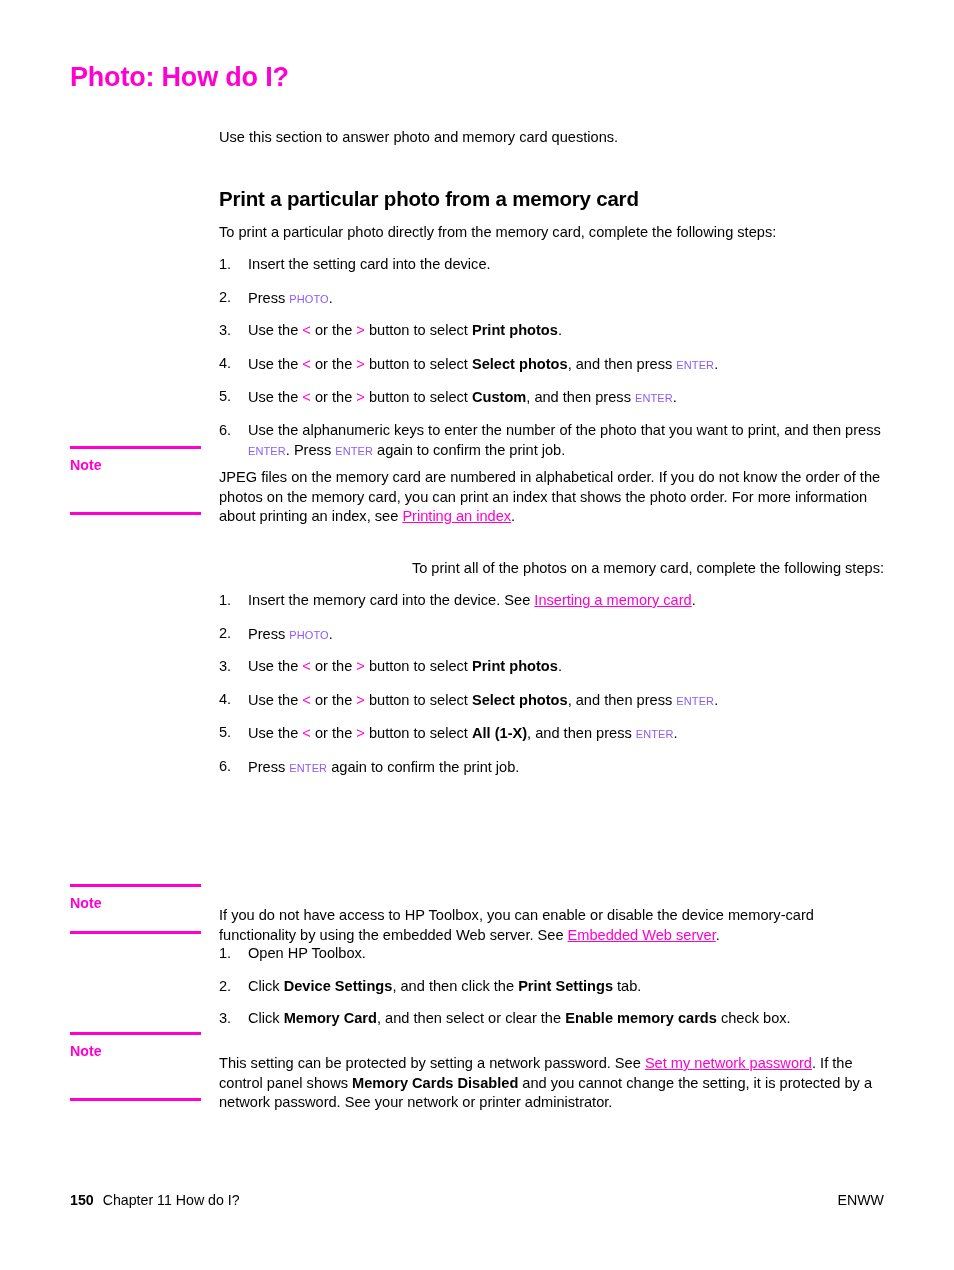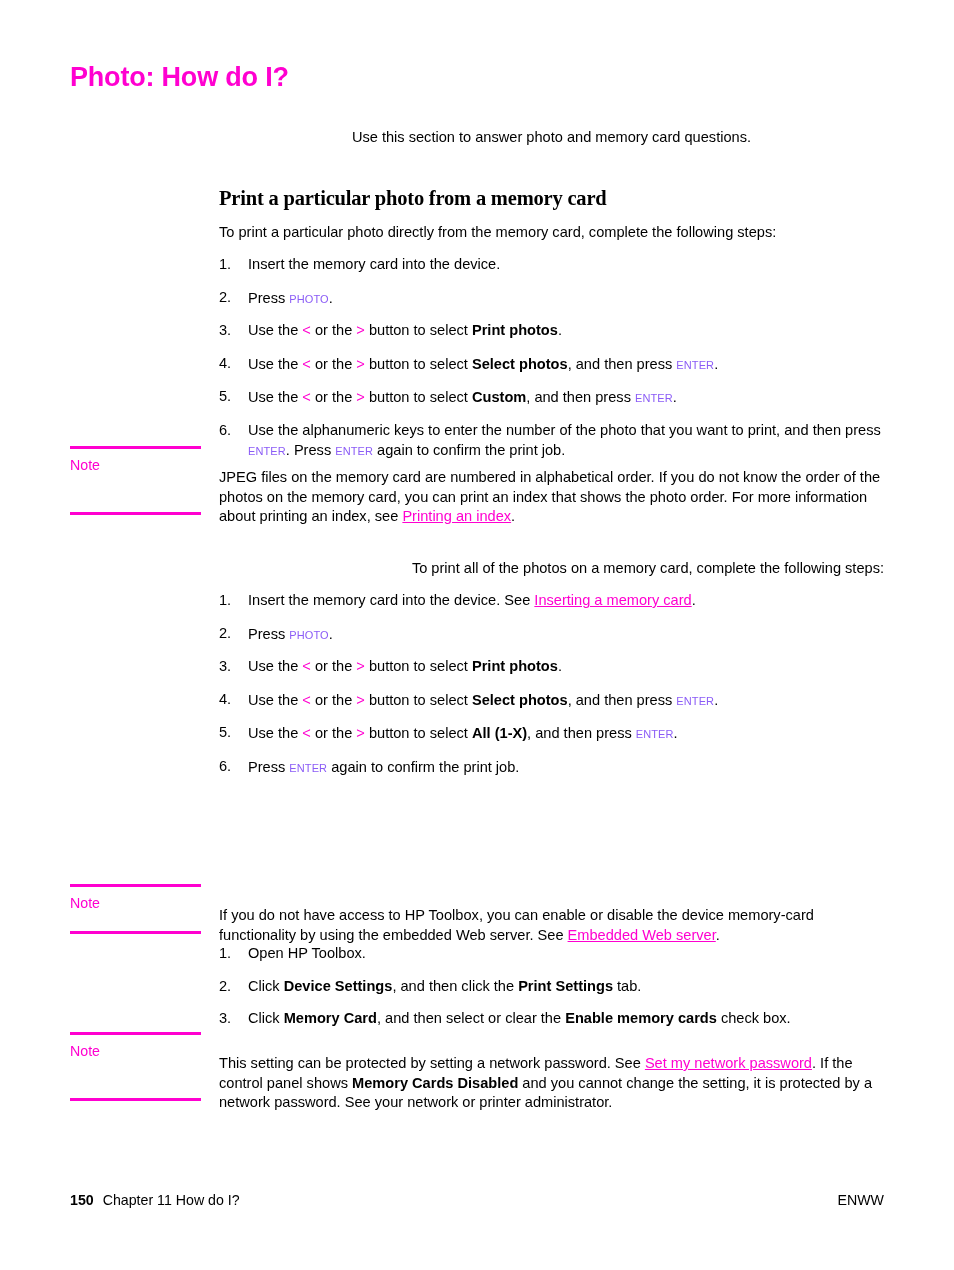--- a/index.html
+++ b/index.html
@@ -29,32 +29,30 @@
     font-weight: bold;
     color: #ff00d0;
     letter-spacing: -0.2px;
     white-space: nowrap;
   }
 
   .lede {
     font-size: 14.6px;
     line-height: 19px;
     margin: 0 0 0 0;
-    text-align: center;
   }
 
   h2.section-head {
     font-size: 20.5px;
     font-weight: bold;
     color: #000;
     margin: 0;
     padding: 0;
     line-height: 25px;
     letter-spacing: -0.2px;
-    font-family: Liberation Serif, serif;
   }
 
   p.body-text {
     font-size: 14.6px;
     line-height: 19px;
     margin: 0;
   }
 
   ol.steps {
     list-style: none;
@@ -107,21 +105,21 @@
     width: 131px;
     height: 3px;
     background: #ff00d0;
   }
   .note .rule.top { top: 0; }
   .note .label {
     position: absolute;
     left: 70px;
     top: 11px;
     font-size: 14.2px;
-    font-weight: normal;
+    font-weight: bold;
     color: #ff00d0;
   }
   .note .note-body {
     position: absolute;
     left: 219px;
     top: 22px;
     width: 665px;
     font-size: 14.6px;
     line-height: 19.5px;
   }
@@ -162,21 +160,21 @@
   <div style="position:absolute; left:219px; top:128px; width:665px;">
     <p class="lede">Use this section to answer photo and memory card questions.</p>
   </div>
 
   <div style="position:absolute; left:219px; top:186px; width:665px;">
     <h2 class="section-head">Print a particular photo from a memory card</h2>
     <p class="body-text" style="margin-top:12px;">To print a particular photo directly from the memory card, complete the following steps:</p>
     <ol class="steps" style="margin-top:2px;">
       <li>
         <span class="num">1.</span>
-        <span>Insert the memory card into the device.</span>
+        <span>Insert the setting card into the device.</span>
       </li>
       <li>
         <span class="num">2.</span>
         <span><span>Press </span><span class="key">Photo</span><span>.</span></span>
       </li>
       <li>
         <span class="num">3.</span>
         <span><span>Use the </span><span class="sym">&lt;</span><span> or the </span><span class="sym">&gt;</span><span> button to select </span><b>Print photos</b><span>.</span></span>
       </li>
       <li>

